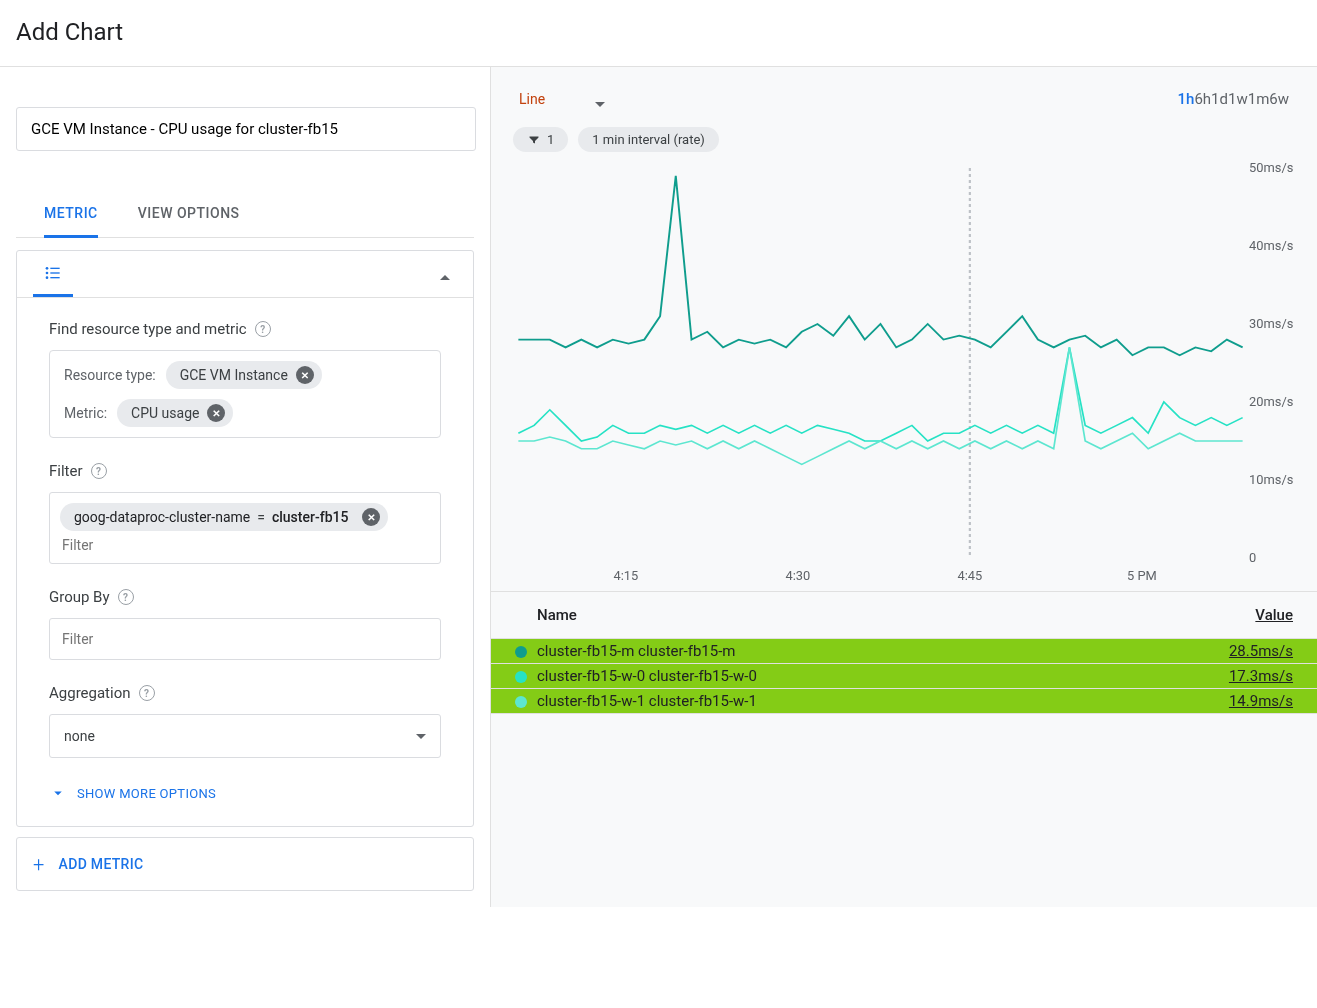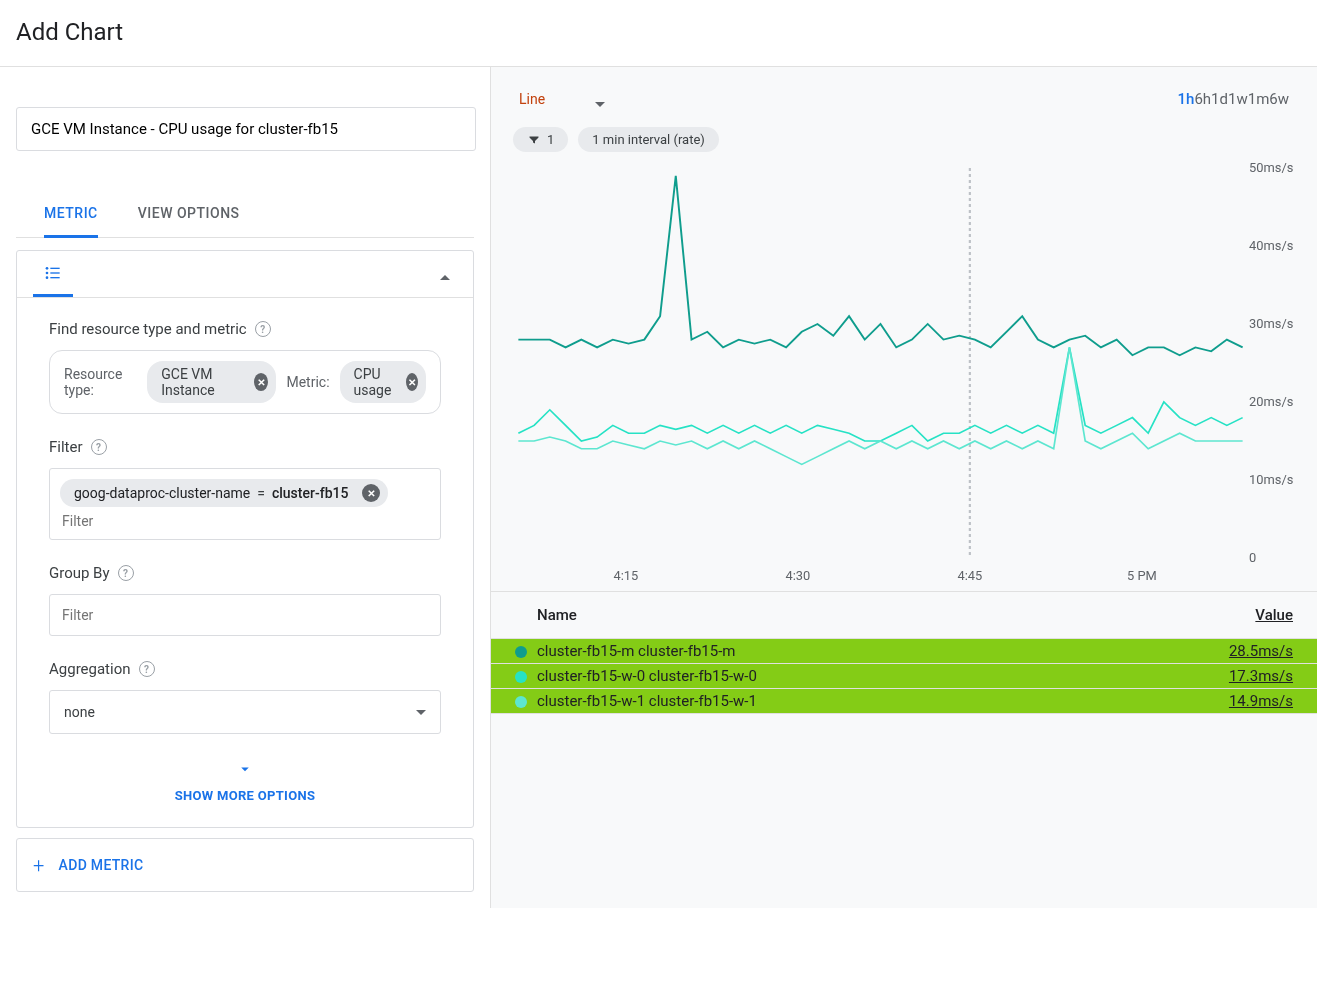--- a/index.html
+++ b/index.html
@@ -14,35 +14,35 @@
   .tab { padding: 14px 0; font-size: 14px; font-weight: 500; letter-spacing: .5px; color: #5f6368; cursor: pointer; }
   .tab.active { color: #1a73e8; border-bottom: 3px solid #1a73e8; margin-bottom:-1px;}
   .metric-card { border: 1px solid #dadce0; border-radius: 3px; margin-top: 12px; background:#fff;}
   .card-top { display:flex; align-items:center; justify-content:space-between; padding: 8px 16px 0; border-bottom:1px solid #e0e0e0;}
   .list-icon-wrap { padding:6px 10px 10px; border-bottom:3px solid #1a73e8; color:#1a73e8;}
   .list-icon-wrap svg { fill:#1a73e8; }
   .chevron { width:24px; height:24px; fill:#5f6368; cursor:pointer;}
   .card-body { padding: 22px 32px 24px; }
   .section-label { font-size: 15px; color:#3c4043; margin-bottom:12px; display:flex; align-items:center; gap:8px;}
   .help-icon { width:16px; height:16px; border:1.5px solid #9aa0a6; border-radius:50%; display:inline-flex; align-items:center; justify-content:center; font-size:10px; color:#9aa0a6; font-weight:bold; cursor:pointer;}
-  .metric-finder { border:1px solid #dadce0; border-radius:13px; padding:10px 14px; display:flex; gap:10px;}
+  .metric-finder { border:1px solid #dadce0; border-radius:4px; padding:10px 14px; display:flex; flex-direction:column; gap:10px;}
   .finder-row { display:flex; align-items:center; gap:10px; font-size:14px;}
   .finder-label { color:#5f6368; }
   .chip { background:#e8eaed; border-radius:16px; padding:5px 8px 5px 14px; display:inline-flex; align-items:center; gap:8px; font-size:14px; color:#3c4043;}
   .chip-x { width:18px; height:18px; background:#5f6368; border-radius:50%; display:inline-flex; align-items:center; justify-content:center; cursor:pointer;}
   .chip-x::before { content:"✕"; color:#fff; font-size:10px; font-weight:bold;}
   .filter-box { border:1px solid #dadce0; border-radius:3px; padding:10px;}
   .filter-chip { background:#e8eaed; border-radius:16px; padding:5px 8px 5px 14px; display:inline-flex; align-items:center; gap:4px; font-size:14px;}
   .filter-chip .eq { color:#3c4043; margin:0 3px;}
   .filter-chip .val { font-weight:500; color:#202124;}
   .filter-input { border:none; outline:none; width:100%; font-size:14px; padding:6px 2px 0; color:#9aa0a6;}
   .section-gap { margin-top:24px; }
   .select-box { border:1px solid #dadce0; border-radius:3px; padding:13px 14px; display:flex; align-items:center; justify-content:space-between; font-size:14px; color:#3c4043; cursor:pointer; background:#fff;}
   .select-box .caret { border-left:5px solid transparent; border-right:5px solid transparent; border-top:5px solid #5f6368;}
-  .show-more { margin-top:26px; display:flex; align-items:center; gap:10px; color:#1a73e8; font-weight:700; font-size:13px; letter-spacing:.3px; cursor:pointer;flex-direction:column;}
+  .show-more { margin-top:26px; display:flex; align-items:center; gap:10px; color:#1a73e8; font-weight:400; font-size:13px; letter-spacing:.3px; cursor:pointer;}
   .show-more svg { fill:#1a73e8;}
   .add-metric-btn { margin-top:10px; border:1px solid #dadce0; border-radius:3px; padding:14px 16px; display:flex; align-items:center; gap:14px; color:#1a73e8; font-weight:500; font-size:14px; letter-spacing:.3px; cursor:pointer; background:#fff;}
   .add-metric-btn .plus { font-size:20px; font-weight:300;}
   
   .right-top { display:flex; align-items:center; justify-content:space-between; padding:18px 28px 10px;}
   .chart-type-select { display:flex; align-items:flex-end; gap:50px; font-size:14px; color:#c2410c; cursor:pointer; padding:6px 0;}
   .chart-type-select .caret { border-left:5px solid transparent; border-right:5px solid transparent; border-top:5px solid #5f6368;}
   .range-picker { display:flex; gap:0; font-size:15px;}
   .range-opt { color:#5f6368; cursor:pointer;}
   .range-opt.active { color:#1a73e8; font-weight:500;}

